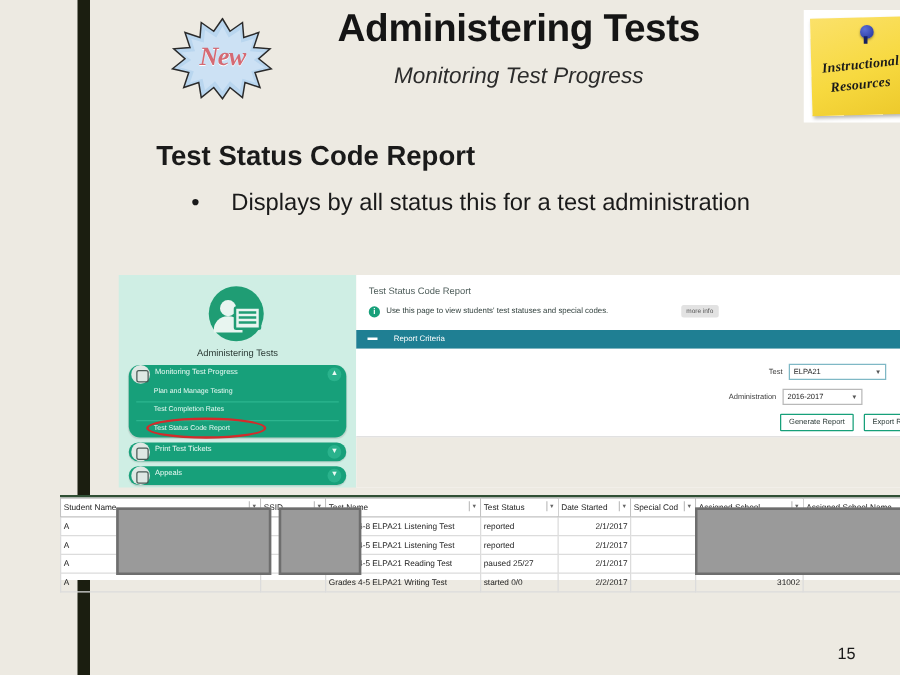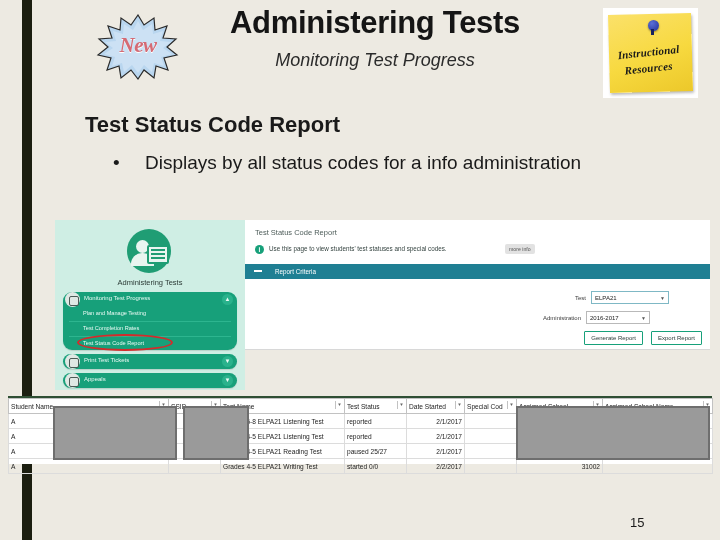--- a/index.html
+++ b/index.html
@@ -3,21 +3,21 @@
 <meta charset="utf-8">
 <style>
   html,body{margin:0;padding:0;}
   body{
     width:720px;height:540px;
     background:#edeae2;
     font-family:"Liberation Sans", sans-serif;
     overflow:hidden;
     position:relative;
   }
-  .slide{position:absolute;inset:0;background:#edeae2;}
+  .slide{position:absolute;inset:0;background:#edeae2;margin-left:40px;}
 
   
   .left-bar{position:absolute;left:22px;top:0;width:10px;height:540px;background:#1b1e10;}
 
   
   .header{position:absolute;left:0;top:0;width:720px;height:108px;}
   .new-badge{
     position:absolute;left:96px;top:14px;width:84px;height:66px;
   }
   .new-badge svg{display:block;width:84px;height:66px;}
@@ -239,21 +239,21 @@
       <div class="paper"></div>
       <div class="pin"></div>
       <div class="sk-l1">Instructional</div>
       <div class="sk-l2">Resources</div>
     </div>
   </div>
 
   <div class="heading">Test Status Code Report</div>
   <div class="bullet-row">
     <div class="bullet-dot">•</div>
-    <div class="bullet-text">Displays by all status codes for a info administration</div>
+    <div class="bullet-text">Displays by all status this for a test administration</div>
   </div>
 
   <div class="shot">
 
     <div class="shot-left">
       <div class="avatar">
         <div class="person"></div>
         <div class="torso"></div>
         <div class="screen"></div>
       </div>

